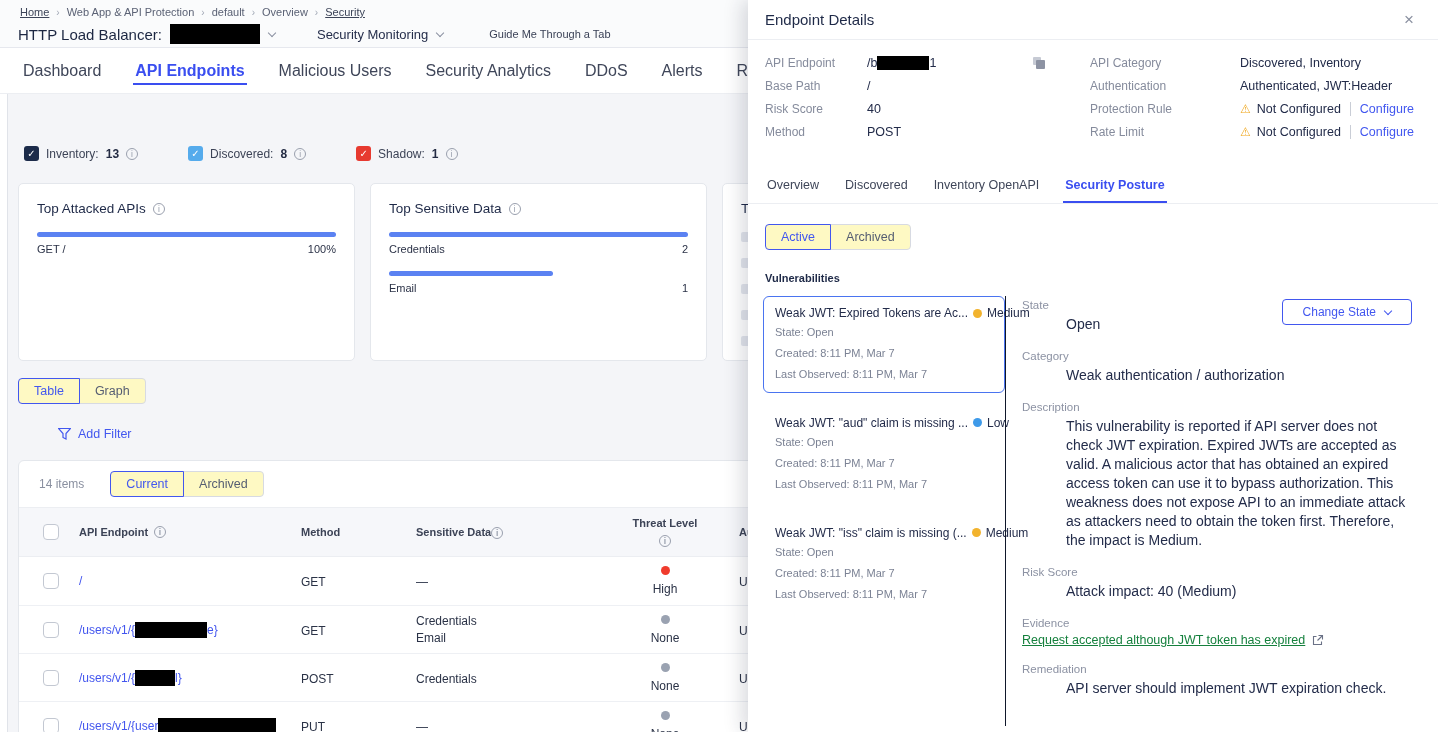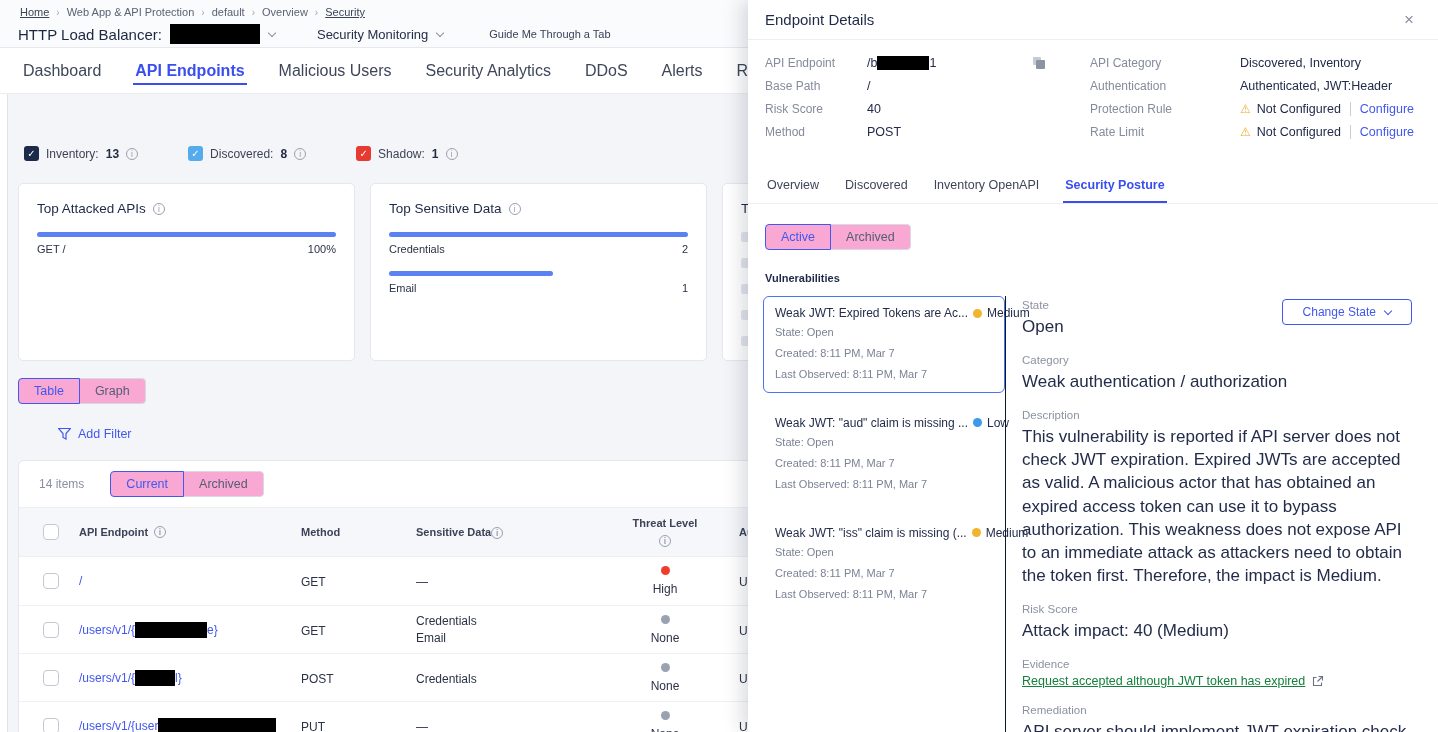--- a/index.html
+++ b/index.html
@@ -47,21 +47,21 @@
   
   .cards { display:flex; gap:15px; margin-top:22px; }
   .card { width:337px; height:178px; background:#fff; border:1px solid #e4e7ec; border-radius:5px; padding:17px 18px; }
   .card h2 { display:flex; align-items:center; gap:7px; font-size:13.5px; font-weight:400; color:#1e2947; }
   .bar { height:5px; border-radius:3px; background:#5b82f2; margin-top:16px; }
   .bar-label { display:flex; justify-content:space-between; margin-top:6px; font-size:11px; color:#2b3247; }
   .skel { height:10px; width:82px; background:#e2e5ec; border-radius:2px; margin-top:16px; }
 
   
   .seg { display:inline-flex; }
-  .seg-btn { background:#f9a8d4; border:1px solid #d7dae2; color:#555d72; font-size:12.5px;
+  .seg-btn { background:#fef9c3; border:1px solid #d7dae2; color:#555d72; font-size:12.5px;
              padding:5px 15px; cursor:pointer; font-family:inherit; }
   .seg-btn:first-child { border-radius:4px 0 0 4px; }
   .seg-btn:last-child { border-radius:0 4px 4px 0; margin-left:-1px; }
   .seg-btn.active { border-color:#4257ef; color:#4257ef; position:relative; z-index:1; }
   .viewseg { margin-top:17px; }
 
   
   .addfilter { display:flex; align-items:center; gap:7px; margin:23px 0 0 40px; color:#4257ef;
                font-size:12.5px; cursor:pointer; }
 
@@ -119,21 +119,21 @@
   .vcard.selected { border-color:#4a74f0; }
   .v-titlerow { display:flex; align-items:center; gap:5px; }
   .v-title { font-size:12px; color:#232c4a; font-weight:500; white-space:nowrap; }
   .v-sev { font-size:12px; color:#232c4a; }
   .v-meta { font-size:11px; color:#7b8294; margin-top:5px; line-height:1.45; }
   .vcard + .vcard { margin-top:2px; }
 
   .vuln-detail { flex:1; border-left:1px solid #0f172a; padding:3px 26px 0 16px; }
   .dblock { margin-bottom:16px; }
   .dlabel { font-size:11.5px; color:#8c92a3; margin-bottom:4px; }
-  .dvalue { font-size:17px; color:#232c4a; line-height:1.36; }
+  .dvalue { font-size:14px; color:#232c4a; line-height:1.36;margin-left:44px; }
   .staterow { display:flex; justify-content:space-between; align-items:flex-start; }
   .cs-btn { display:flex; align-items:center; gap:9px; background:#fff; border:1px solid #4257ef; color:#4257ef;
             border-radius:4px; padding:5px 20px; font-size:12px; cursor:pointer; font-family:inherit; }
   .cs-btn .chev { border-color:#4257ef; margin:-2px 0 0 0; }
   .ev-row { display:flex; align-items:center; gap:7px; }
   .ev-link { font-size:12.5px; color:#15803d; text-decoration:underline; }
 </style>
 </head>
 <body>
 

